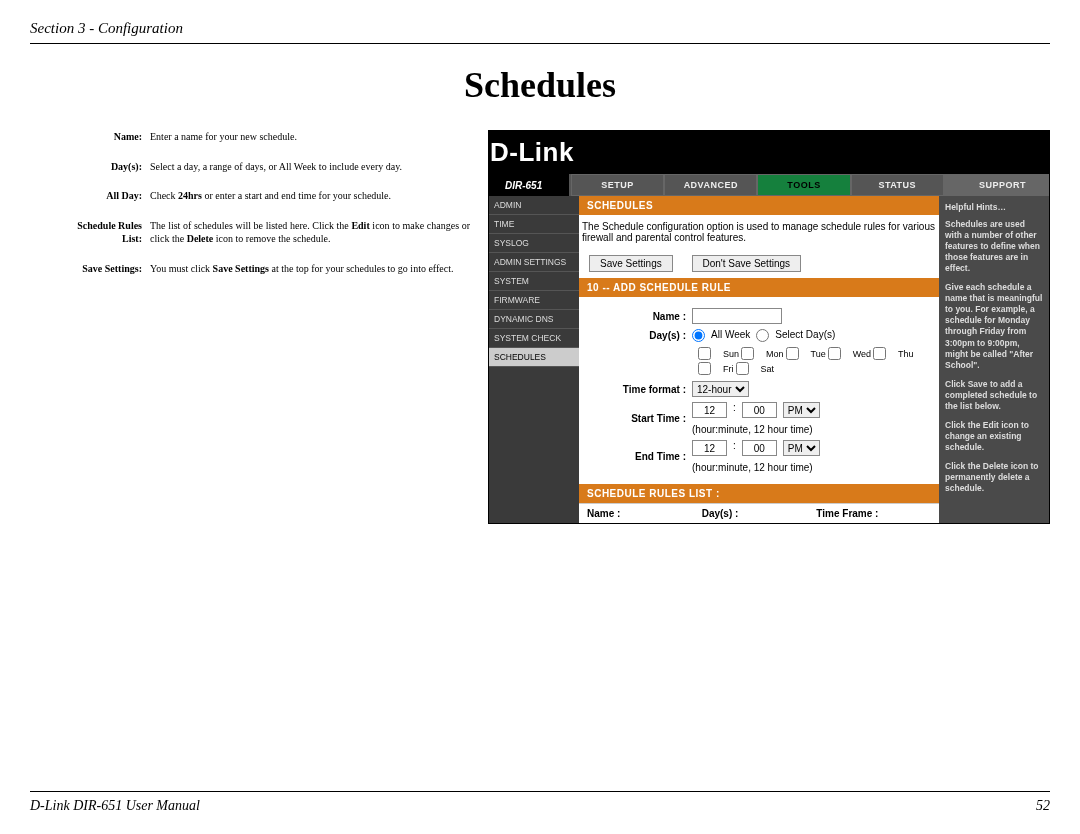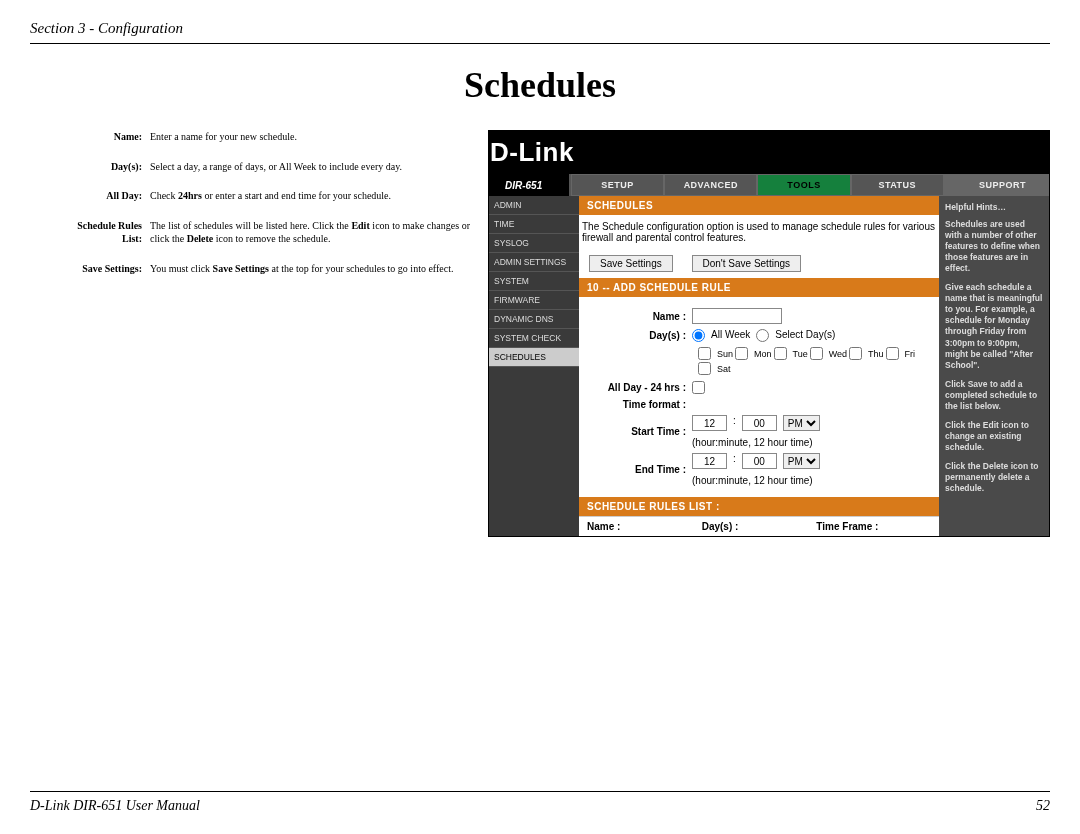--- a/index.html
+++ b/index.html
@@ -122,21 +122,21 @@
     align-items:center;
     margin:5px 0;
     font-size:10px;
   }
   .form-row .lbl { width:110px;text-align:right;padding-right:6px;font-weight:bold; }
   .form-row .ctl { flex:1;display:flex;gap:6px;flex-wrap:wrap; }
   .txt { width:90px;height:16px;border:1px solid #888;font-size:10px; }
   .tiny { width:35px;height:16px;border:1px solid #888;font-size:10px;text-align:center; }
   .sel-small { height:16px;font-size:10px;border:1px solid #888; }
   .days-row { display:flex;gap:2px;flex-wrap:wrap;font-size:9px;margin-left:116px;margin-bottom:6px; }
-  .days-row label{display:flex;align-items:center;gap:6px;}
+  .days-row label{display:flex;align-items:center;gap:12px;}
   .days-row input{margin:0;}
   .list-head {
     display:flex;
     padding:4px 8px;
     font-size:10px;
     font-weight:bold;
     border-top:1px solid #ccc;
   }
   .list-head span{flex:1;}
   .hints {
@@ -271,27 +271,24 @@
             <label>
                 <input type="checkbox" style="">
                 <span>Fri</span>
               </label>
             <label>
                 <input type="checkbox" style="">
                 <span>Sat</span>
               </label>
           </div>
           <div class="form-row">
-            <div class="lbl">All Day - 24 hrs :</div>
-            <div class="ctl">
-                <input type="checkbox" style="">
+            <div class="lbl">Time format :</div>
+            <div class="ctl">
+                <select class="sel-small"><option>12-hour</option></select>
               </div>
-          </div>
-          <div class="form-row">
-            <div class="lbl">Time format :</div>
           </div>
           <div class="form-row">
             <div class="lbl">Start Time :</div>
             <div class="ctl">
               <input class="tiny" value="12" style="">:
               <input class="tiny" value="00" style="">
               <select class="sel-small"><option>PM</option></select>
               <span>(hour:minute, 12 hour time)</span>
             </div>
           </div>

